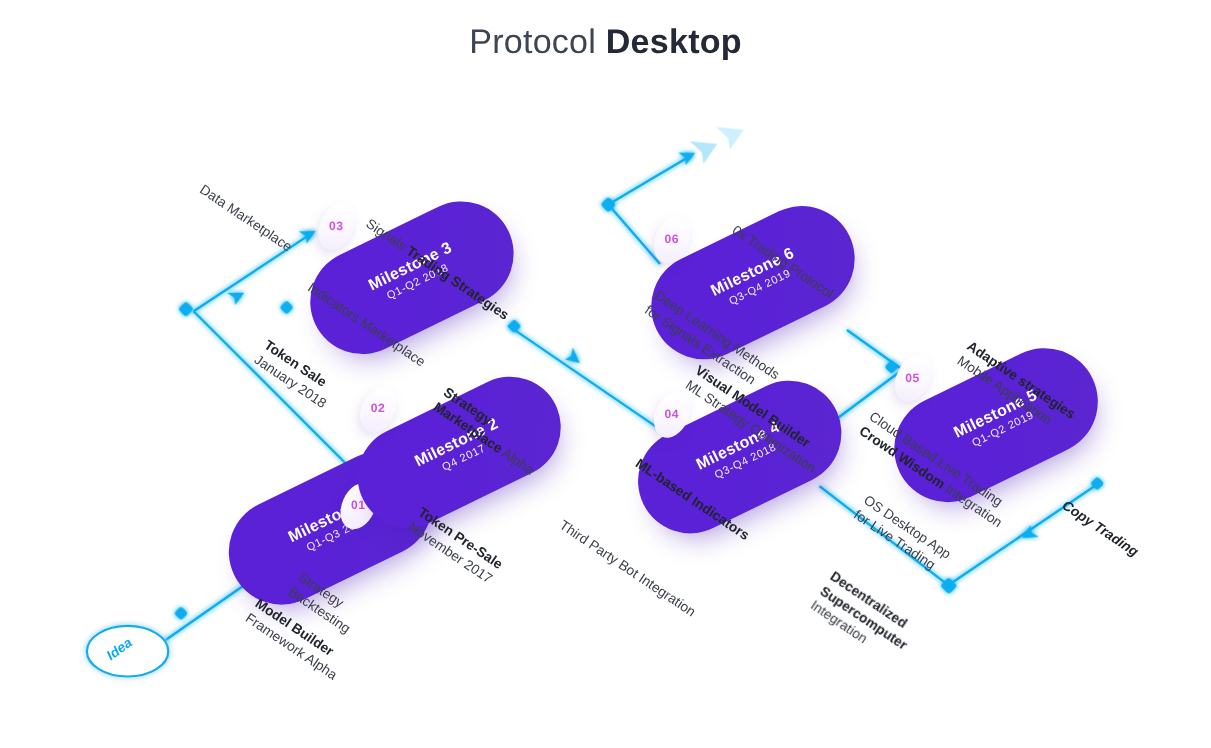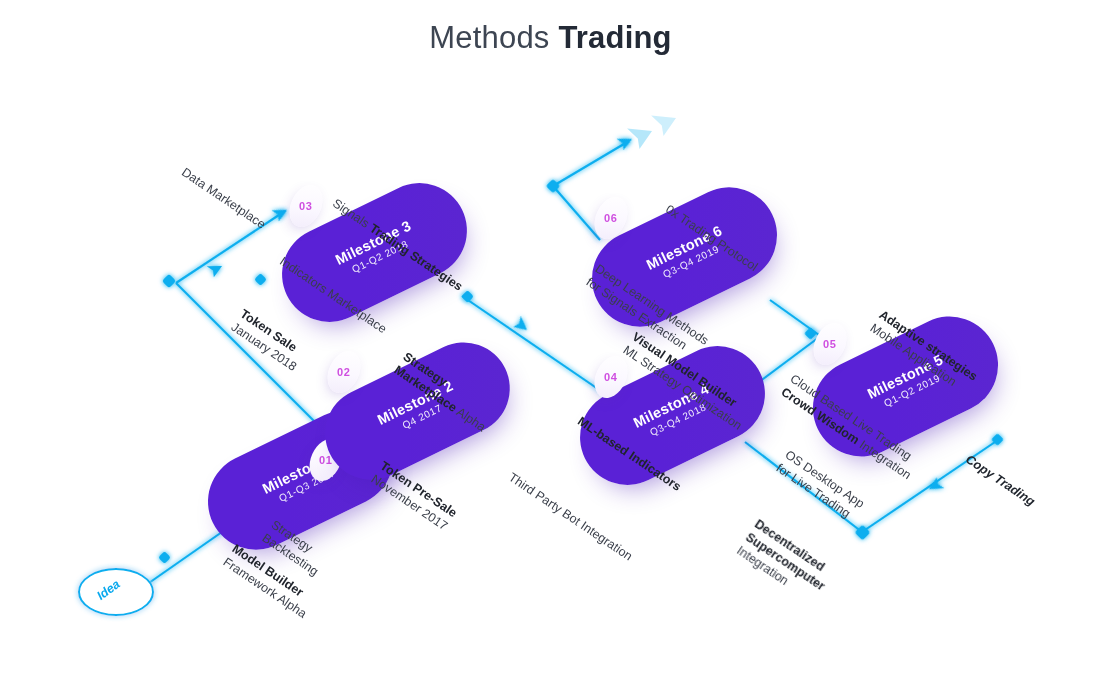--- a/index.html
+++ b/index.html
@@ -104,21 +104,21 @@
     transform-origin:50% 50%;
     white-space:nowrap;
   }
 </style>
 </head>
 <body>
 
 <div id="stage">
 
   <div class="page-title">
-    <span>Methods </span><span class="bold">Trading</span>
+    <span>Protocol </span><span class="bold">Desktop</span>
   </div>
 
   <svg class="layer" viewBox="0 0 1101 680">
     <defs>
       <filter id="glow" x="-40%" y="-40%" width="180%" height="180%">
         <feGaussianBlur stdDeviation="2.4" result="b"></feGaussianBlur>
         <feMerge>
             <feMergeNode in="b"></feMergeNode>
             <feMergeNode in="SourceGraphic"></feMergeNode>
           </feMerge>

